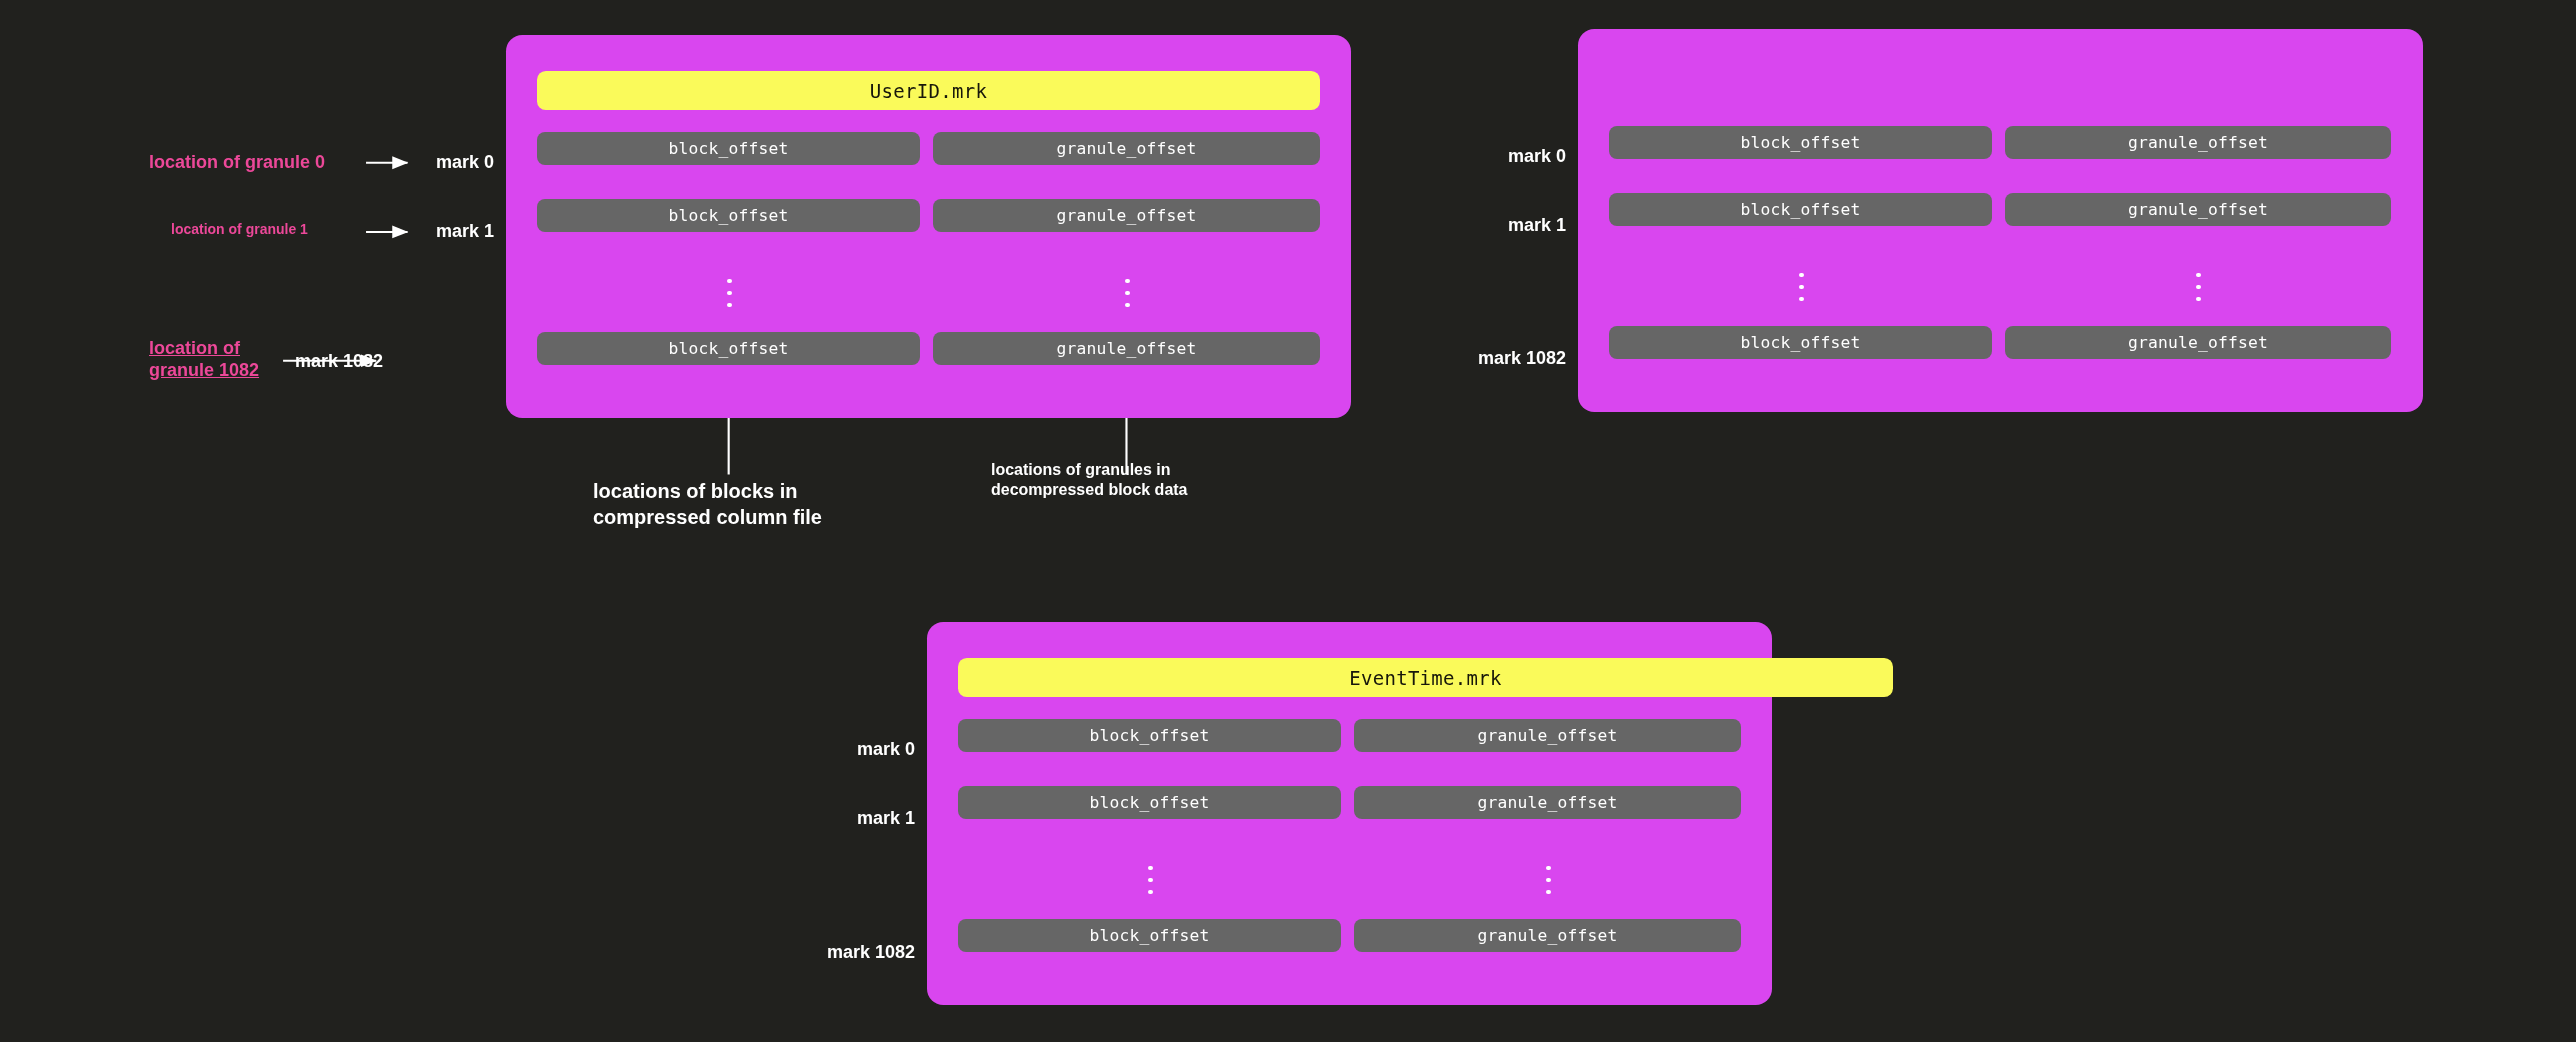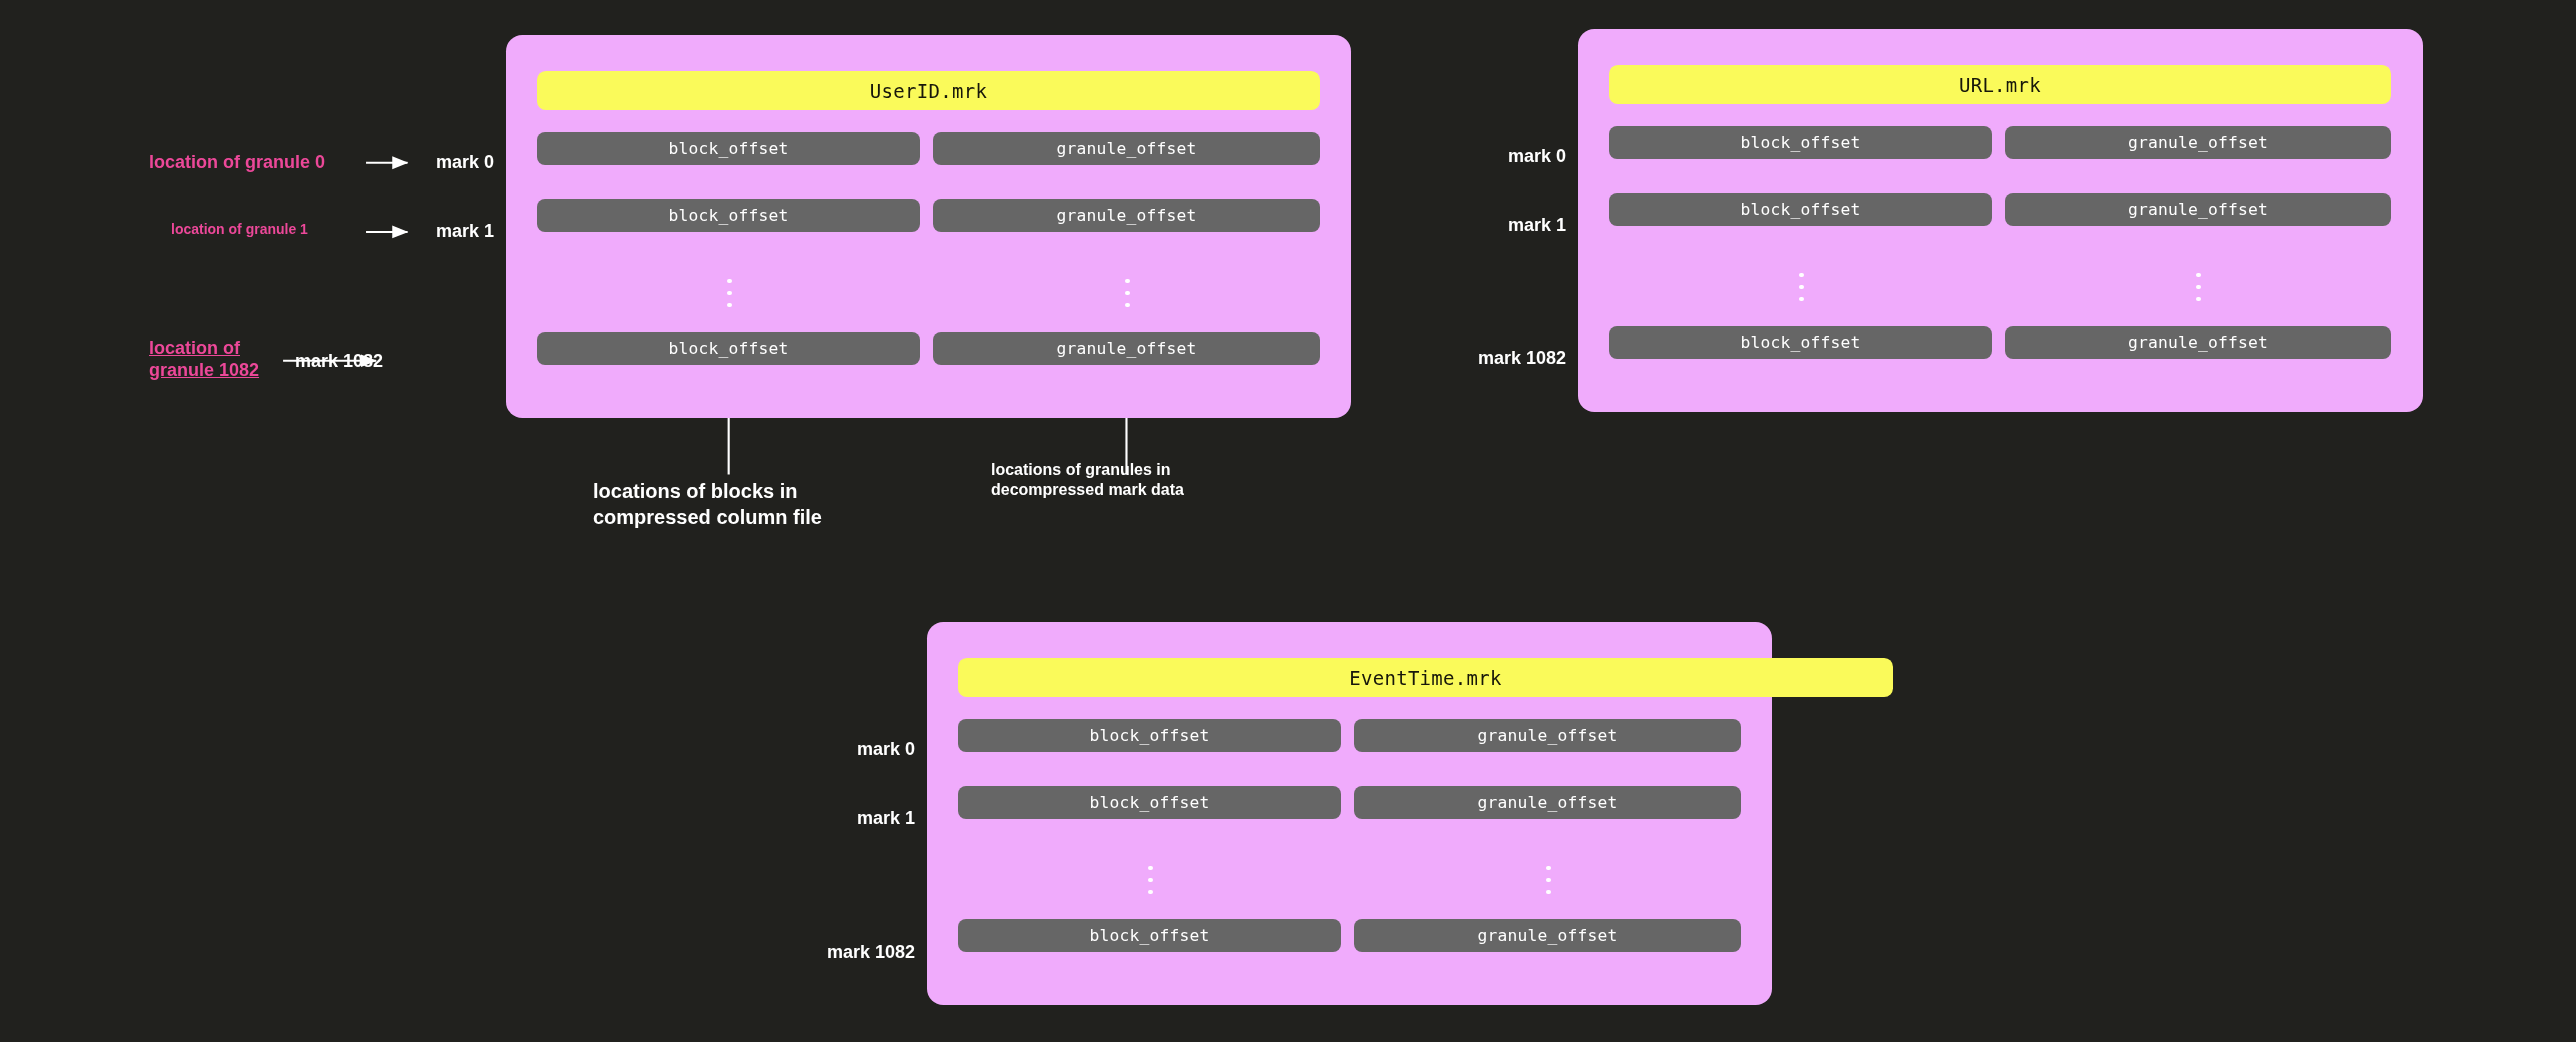--- a/index.html
+++ b/index.html
@@ -12,21 +12,21 @@
     height: 1042px;
     position: relative;
     overflow: hidden;
     font-family: "Liberation Sans", sans-serif;
     -webkit-font-smoothing: antialiased;
   }
 
   
   .card {
     position: absolute;
-    background: #f0abfc;
+    background: #d946ef;
     border-radius: 16.3px;
     box-sizing: border-box;
   }
   .card-title {
     position: absolute;
     background: #fafa5a;
     border-radius: 8.8px;
     color: #17170a;
     font-family: "DejaVu Sans Mono", "Liberation Mono", monospace;
     font-weight: 400;
@@ -151,21 +151,20 @@
 
   <div class="cell" style="left:31px; top:297px; width:383px; height:33px; font-size:16.3px;">block_offset</div>
   <div class="cell" style="left:427px; top:297px; width:387px; height:33px; font-size:16.3px;">granule_offset</div>
 </div>
 
 <div class="mark-label" style="left:327px; top:152px; width:167px; font-size:18px;">mark 0</div>
 <div class="mark-label" style="left:327px; top:221px; width:167px; font-size:18px;">mark 1</div>
 <div class="mark-label" style="left:295px; top:351px; width:198px; font-size:18px; text-align:left;">mark 1082</div>
 
 <div class="card" style="left:1578px; top:29px; width:845px; height:383px;">
-  <div class="card-title" style="left:31px; top:36px; width:782px; height:39px; font-size:19px;">URL.mrk</div>
 
   <div class="cell" style="left:31px; top:97px; width:383px; height:33px; font-size:16.3px;">block_offset</div>
   <div class="cell" style="left:427px; top:97px; width:386px; height:33px; font-size:16.3px;">granule_offset</div>
 
   <div class="cell" style="left:31px; top:164px; width:383px; height:33px; font-size:16.3px;">block_offset</div>
   <div class="cell" style="left:427px; top:164px; width:386px; height:33px; font-size:16.3px;">granule_offset</div>
 
   <div class="dots" style="left:221px; top:244px; width:5px; height:28px;">
     <i></i>
       <i></i>
@@ -213,15 +212,15 @@
 <div class="mark-label" style="left:726px; top:808px; width:189px; font-size:18px;">mark 1</div>
 <div class="mark-label" style="left:726px; top:942px; width:189px; font-size:18px;">mark 1082</div>
 
 <div class="caption" style="left:593px; top:479px; font-size:20px;">
   <div>locations of blocks in</div>
   <div>compressed column file</div>
 </div>
 
 <div class="caption" style="left:991px; top:460px; font-size:16px;">
   <div>locations of granules in</div>
-  <div>decompressed mark data</div>
+  <div>decompressed block data</div>
 </div>
 
 
 </body></html>

